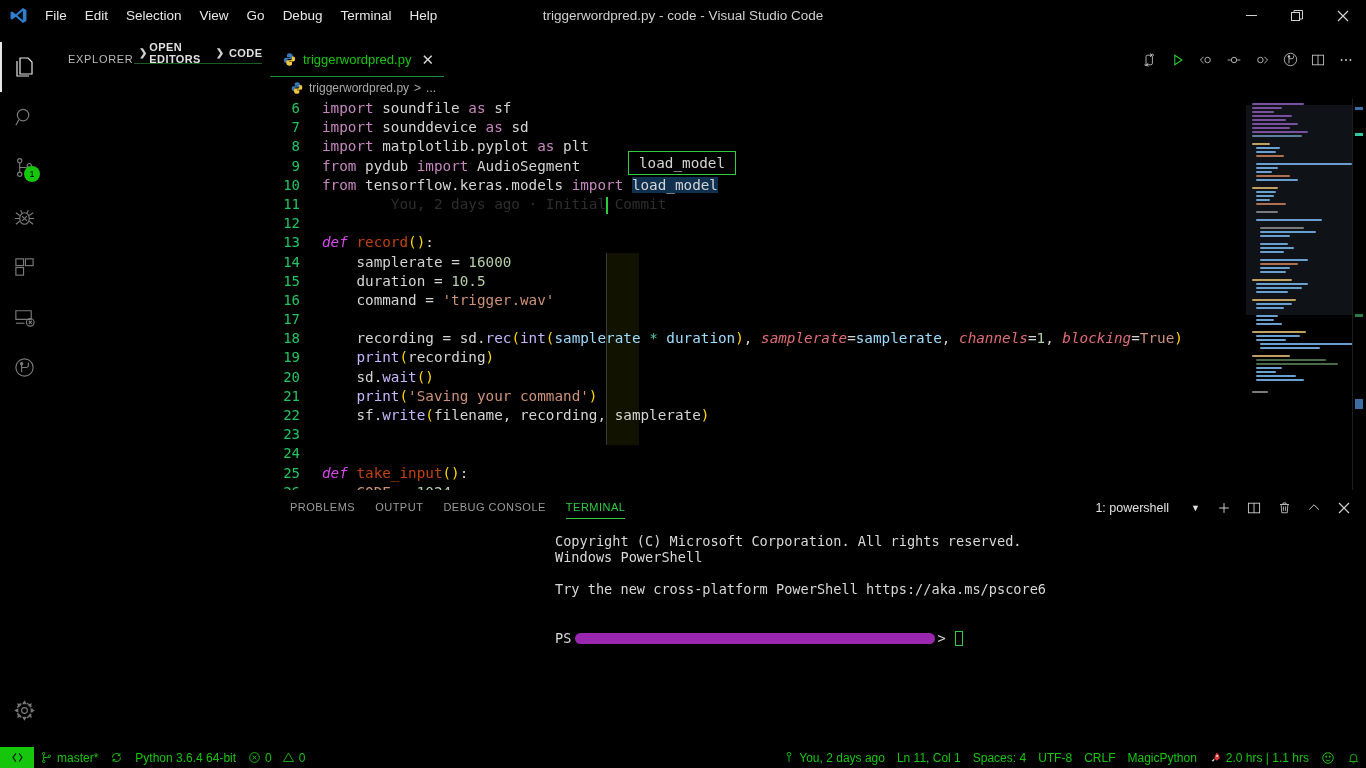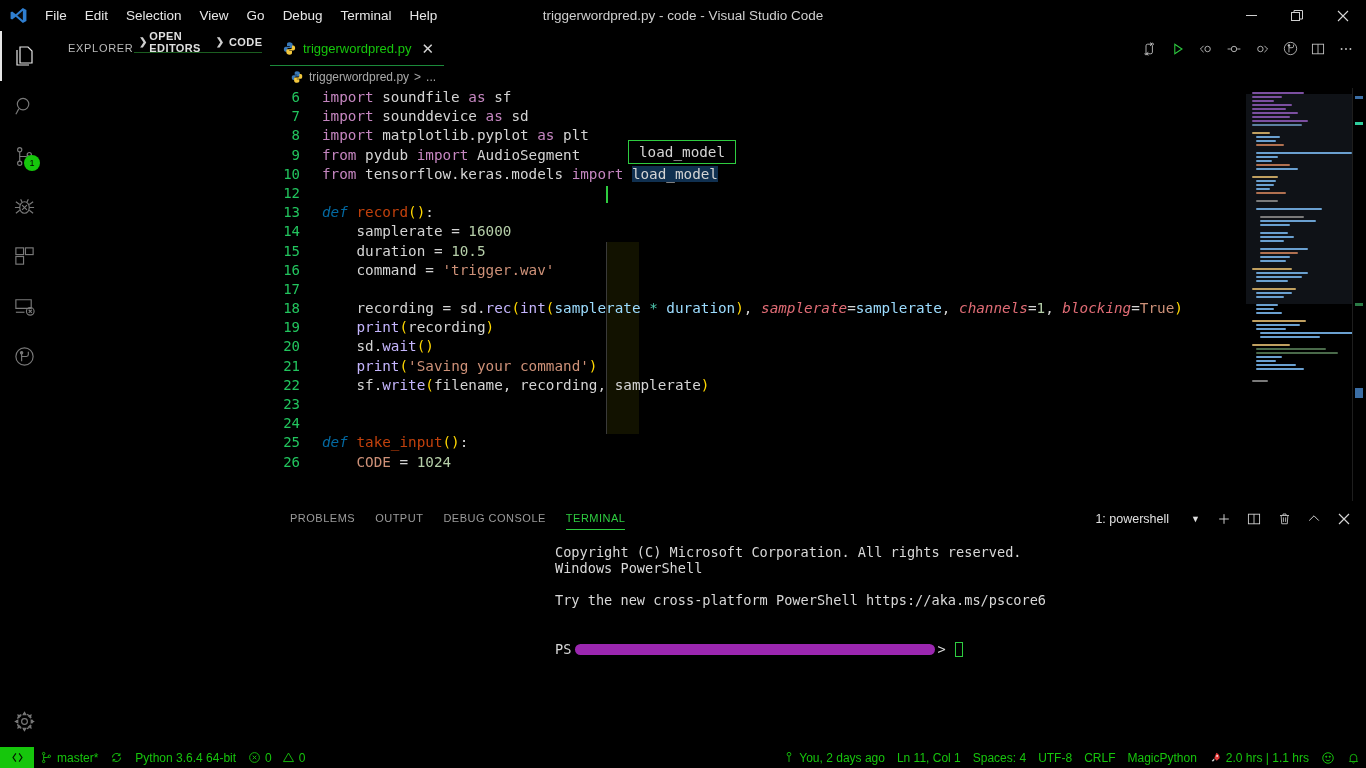--- a/index.html
+++ b/index.html
@@ -6,21 +6,21 @@
   html, body {
     width: 1366px; height: 768px;
     background: #000000;
     font-family: "Liberation Sans", sans-serif;
     overflow: hidden;
   }
   .app {
     position: relative;
     width: 1366px; height: 768px;
     background: #000000;
-    display: flex; flex-direction: column;
+    display: flex; flex-direction: column; gap: 11px;
   }
 
   
   .titlebar {
     height: 31px; min-height: 31px;
     background: #000000;
     display: flex; align-items: center;
     position: relative;
   }
   .vscode-logo { width: 36px; display: flex; align-items: center; justify-content: center; }
@@ -164,21 +164,21 @@
   .id      { color: #d4d4d4; }
   .cls     { color: #4ec9b0; }
   .fn      { color: #c2410c; }
   .call    { color: #c4b5fd; }
   .num     { color: #b5cea8; }
   .str     { color: #ce9178; }
   .param   { color: #e06c75; font-style: italic; }
   .var     { color: #9cdcfe; }
   .op      { color: #d4d4d4; }
   .punct   { color: #ffd700; }
-  .defkw   { color: #0369a1; font-style: italic; }
+  .defkw   { color: #d946ef; font-style: italic; }
   .ghost   { color: #2e2e2e; }
   .hl-word { background: #103050; }
 
   
   .suggest-widget {
     position: absolute;
     border: 1px solid #2ecc40;
     background: #000000;
     padding: 3px 10px;
     font-family: "DejaVu Sans Mono", "Liberation Mono", monospace;
@@ -522,20 +522,21 @@
           <div class="indent-guide" style="top:154px;height:192px;"></div>
 
           <div class="cursor-line" style="top:98px;"></div>
 
           <div class="code-lines" id="code-lines">
               <div class="cline"><span class="lnum">6</span><span class="ctext"><span class="kw">import</span><span class="id"> soundfile </span><span class="kw">as</span><span class="id"> sf</span></span></div>
               <div class="cline"><span class="lnum">7</span><span class="ctext"><span class="kw">import</span><span class="id"> sounddevice </span><span class="kw">as</span><span class="id"> sd</span></span></div>
               <div class="cline"><span class="lnum">8</span><span class="ctext"><span class="kw">import</span><span class="id"> matplotlib.pyplot </span><span class="kw">as</span><span class="id"> plt</span></span></div>
               <div class="cline"><span class="lnum">9</span><span class="ctext"><span class="kw">from</span><span class="id"> pydub </span><span class="kw">import</span><span class="id"> AudioSegment</span></span></div>
               <div class="cline"><span class="lnum">10</span><span class="ctext"><span class="kw">from</span><span class="id"> tensorflow.keras.models </span><span class="kw">import</span><span class="id"> </span><span class="id hl-word">load_model</span></span></div>
+              <div class="cline"><span class="lnum">11</span><span class="ctext"><span class="ghost">        You, 2 days ago · Initial Commit</span></span></div>
               <div class="cline"><span class="lnum">12</span><span class="ctext"></span></div>
               <div class="cline"><span class="lnum">13</span><span class="ctext"><span class="defkw">def</span><span class="id"> </span><span class="fn">record</span><span class="punct">()</span><span class="id">:</span></span></div>
               <div class="cline"><span class="lnum">14</span><span class="ctext"><span class="id">    samplerate </span><span class="op">=</span><span class="id"> </span><span class="num">16000</span></span></div>
               <div class="cline"><span class="lnum">15</span><span class="ctext"><span class="id">    duration </span><span class="op">=</span><span class="id"> </span><span class="num">10.5</span></span></div>
               <div class="cline"><span class="lnum">16</span><span class="ctext"><span class="id">    command </span><span class="op">=</span><span class="id"> </span><span class="str">'trigger.wav'</span></span></div>
               <div class="cline"><span class="lnum">17</span><span class="ctext"></span></div>
               <div class="cline"><span class="lnum">18</span><span class="ctext"><span class="id">    recording </span><span class="op">=</span><span class="id"> sd.</span><span class="call">rec</span><span class="punct">(</span><span class="call">int</span><span class="punct">(</span><span class="var">samplerate</span><span class="id"> </span><span class="cls">*</span><span class="id"> </span><span class="var">duration</span><span class="punct">)</span><span class="id">, </span><span class="param">samplerate</span><span class="op">=</span><span class="var">samplerate</span><span class="id">, </span><span class="param">channels</span><span class="op">=</span><span class="num">1</span><span class="id">, </span><span class="param">blocking</span><span class="op">=</span><span class="str">True</span><span class="punct">)</span></span></div>
               <div class="cline"><span class="lnum">19</span><span class="ctext"><span class="id">    </span><span class="call">print</span><span class="punct">(</span><span class="id">recording</span><span class="punct">)</span></span></div>
               <div class="cline"><span class="lnum">20</span><span class="ctext"><span class="id">    sd.</span><span class="call">wait</span><span class="punct">()</span></span></div>
               <div class="cline"><span class="lnum">21</span><span class="ctext"><span class="id">    </span><span class="call">print</span><span class="punct">(</span><span class="str">'Saving your command'</span><span class="punct">)</span></span></div>

